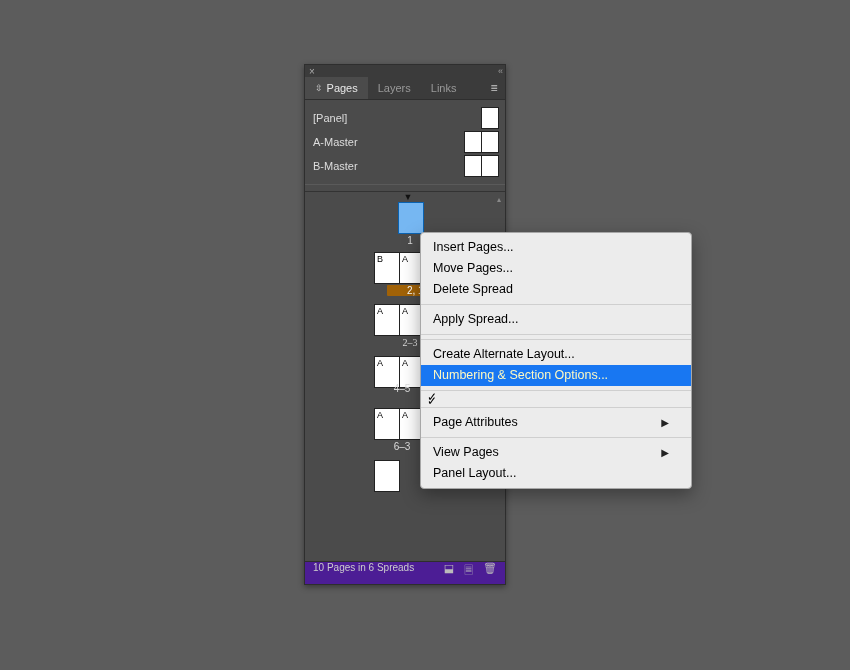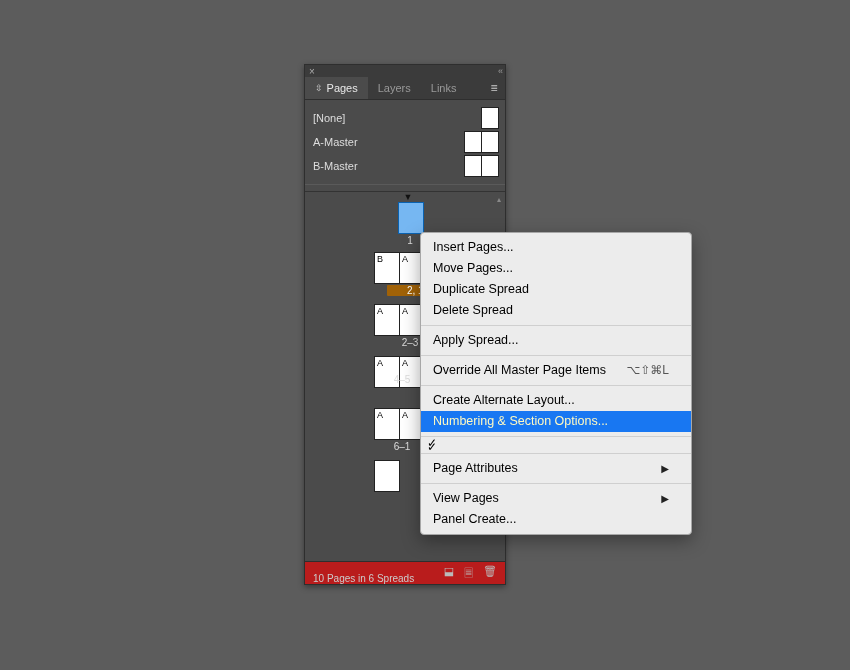--- a/index.html
+++ b/index.html
@@ -28,21 +28,21 @@
   .sb-arrow{width:8px;height:8px;font-size:8px;line-height:8px;text-align:center;color:#888;}
   .section-marker{position:absolute;left:96px;top:0;width:14px;text-align:center;font-size:9px;color:#111;}
   .pg{background:#fff;border:1px solid #222;}
   .pg.sel{background:#76b7f2;border:1px solid #0a62b1;}
   .pg-a{position:absolute;width:24px;height:30px;}
   .pg-b{position:absolute;width:24px;height:30px;}
   .pg-num{position:absolute;font-size:10px;color:#ddd;text-align:center;}
   .pg-num.sel{background:#a16207;color:#fff;padding:0 20px;border-radius:1px;}
   .pfx{position:absolute;top:1px;left:2px;font-size:9px;color:#000;}
   
-  .status{position:absolute;left:0;right:0;bottom:0;height:22px;background:#b91c1c;border-top:1px solid #2e2e2e;display:flex;align-items:flex-end;padding:0 8px;font-size:10px;color:#ccc;}
+  .status{position:absolute;left:0;right:0;bottom:0;height:22px;background:#4c1d95;border-top:1px solid #2e2e2e;display:flex;align-items:flex-start;padding:0 8px;font-size:10px;color:#ccc;}
   .status .icons{margin-left:auto;display:flex;gap:10px;color:#bbb;font-size:11px;}
   
   .ctx{position:absolute;left:420px;top:232px;width:270px;background:#ececec;border:1px solid #a7a7a7;border-radius:4px;box-shadow:0 6px 18px rgba(0,0,0,.35);padding:4px 0;color:#000;font-size:12.5px;}
   .ctx .item{padding:2px 22px;line-height:17px;display:flex;align-items:center;justify-content:space-between;cursor:default;}
   .ctx .item.hl{background:#1877f2;color:#fef9c3;}
   .ctx .sep{height:0;border-top:1px solid #cfcfcf;margin:4px 0;padding:0;}
   .ctx .check{position:absolute;left:6px;font-size:12px;}
   .ctx .item{position:relative;padding-left:12px;}
   .ctx .shortcut{color:#555;font-size:12px;}
   .ctx .arrow{font-size:10px;color:#222;}
@@ -67,21 +67,21 @@
       </div>
     <div class="tab">
         <span>Links</span>
       </div>
     <div class="tab-spacer"></div>
     <div class="panel-menu">≡</div>
   </div>
 
   <div class="masters">
     <div class="master-row">
-      <span class="label">[None]</span>
+      <span class="label">[Panel]</span>
       <span class="thumbs">
           <span class="mth"></span>
         </span>
     </div>
     <div class="master-row">
       <span class="label">A-Master</span>
       <span class="thumbs">
           <span class="mth"></span>
           <span class="mth"></span>
         </span>
@@ -109,37 +109,37 @@
         <span class="pfx">A</span>
       </div>
     <div class="pg-num sel" style="left:82px;top:93px;">2, 1</div>
 
     <div class="pg pg-a" style="left:69px;top:112px;">
         <span class="pfx">A</span>
       </div>
     <div class="pg pg-b" style="left:94px;top:112px;">
         <span class="pfx">A</span>
       </div>
-    <div class="pg-num" style="left:94px;top:145px;width:22px;">2–3</div>
+    <div class="pg-num" style="left:94px;top:145px;width:22px;font-family:Liberation Serif, serif;">2–3</div>
 
     <div class="pg pg-a" style="left:69px;top:164px;">
         <span class="pfx">A</span>
       </div>
     <div class="pg pg-b" style="left:94px;top:164px;">
         <span class="pfx">A</span>
       </div>
-    <div class="pg-num" style="left:86px;top:182px;width:22px;">4–5</div>
+    <div class="pg-num" style="left:86px;top:191px;width:22px;">4–5</div>
 
     <div class="pg pg-a" style="left:69px;top:216px;">
         <span class="pfx">A</span>
       </div>
     <div class="pg pg-b" style="left:94px;top:216px;">
         <span class="pfx">A</span>
       </div>
-    <div class="pg-num" style="left:86px;top:249px;width:22px;">6–1</div>
+    <div class="pg-num" style="left:86px;top:249px;width:22px;">6–3</div>
 
     <div class="pg pg-a" style="left:69px;top:268px;"></div>
 
     <div class="scrollbar">
       <div class="sb-arrow">▴</div>
     </div>
   </div>
 
   <div class="status">
     <span>10 Pages in 6 Spreads</span>
@@ -152,34 +152,27 @@
 </div>
 
 <div class="ctx" id="ctx">
     <div class="item">
       <span>Insert Pages...</span>
     </div>
     <div class="item">
       <span>Move Pages...</span>
     </div>
     <div class="item">
-      <span>Duplicate Spread</span>
-    </div>
-    <div class="item">
       <span>Delete Spread</span>
     </div>
     <div class="sep"></div>
     <div class="item">
       <span>Apply Spread...</span>
     </div>
     <div class="sep"></div>
-    <div class="item">
-      <span>Override All Master Page Items</span>
-      <span class="shortcut">⌥⇧⌘L</span>
-    </div>
     <div class="sep"></div>
     <div class="item">
       <span>Create Alternate Layout...</span>
     </div>
     <div class="item hl">
       <span>Numbering &amp; Section Options...</span>
     </div>
     <div class="sep"></div>
     <div class="item">
       <span class="check">✓</span>
@@ -191,15 +184,15 @@
     <div class="item">
       <span>Page Attributes</span>
       <span class="arrow">▶</span>
     </div>
     <div class="sep"></div>
     <div class="item">
       <span>View Pages</span>
       <span class="arrow">▶</span>
     </div>
     <div class="item">
-      <span>Panel Create...</span>
+      <span>Panel Layout...</span>
     </div>
   </div>
 
 </body></html>

